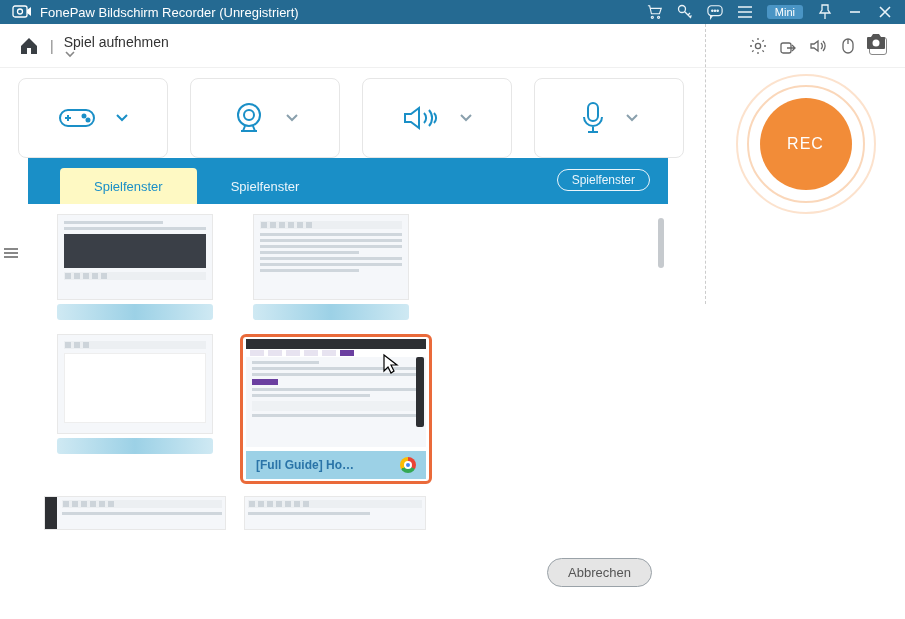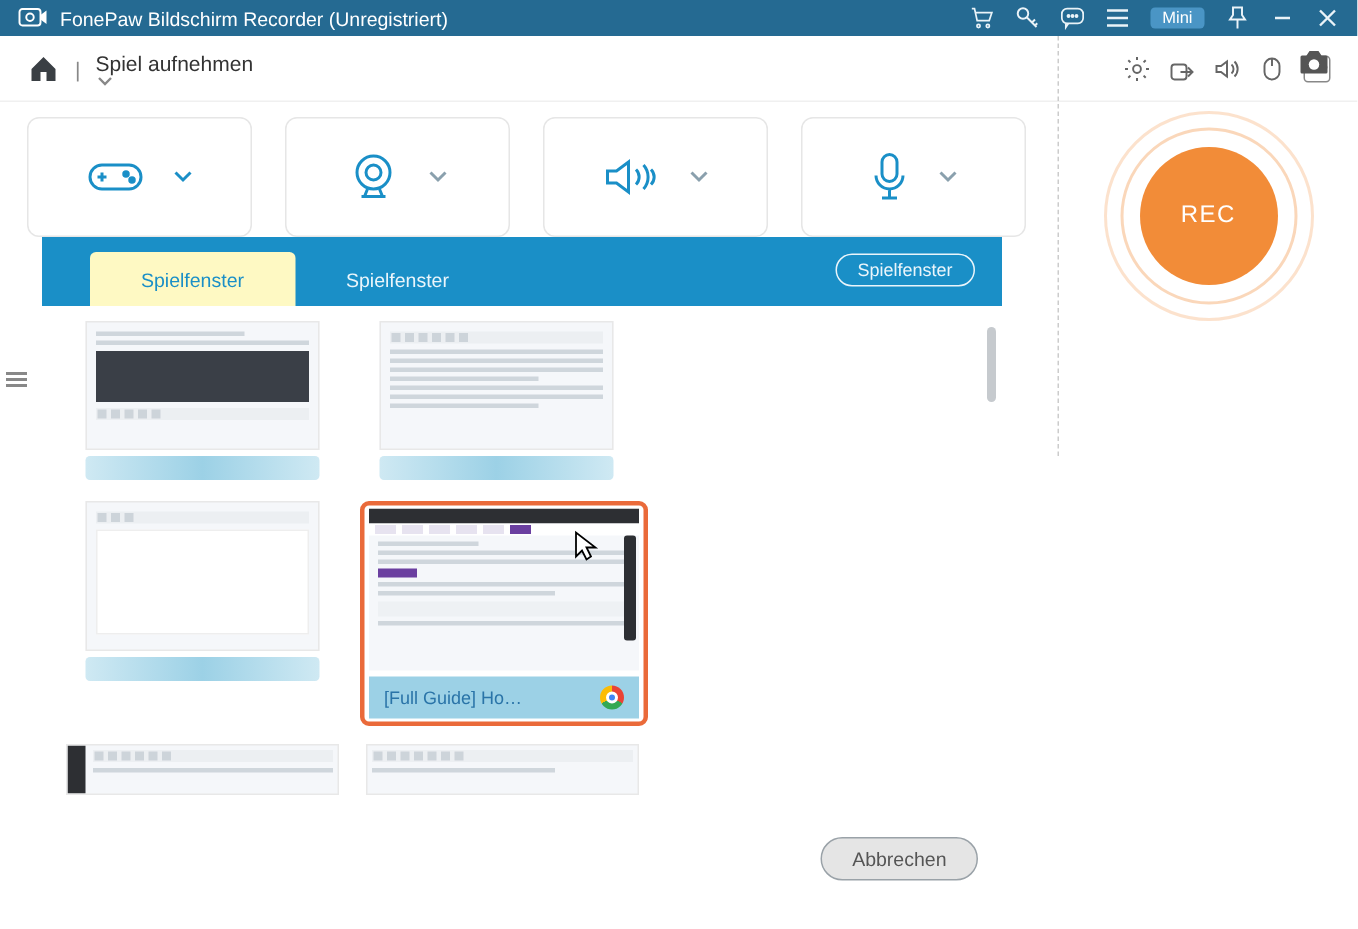--- a/index.html
+++ b/index.html
@@ -43,21 +43,21 @@
 
   
   .popup { position:absolute; left:28px; top:90px; width:640px; background:#fff; z-index:10; }
   .popup-tabs { height:46px; background:#1a8fc7; display:flex; align-items:flex-end; padding:0 28px 0 32px; gap:0; position:relative; }
   .popup-tab { height:36px; padding:0 34px; font-size:13px; display:flex; align-items:center; cursor:pointer; color:#fff; }
   .popup-tab.active { background:#fef9c3; color:#1a8fc7; border-top-left-radius:4px; border-top-right-radius:4px; }
   .popup-tab.inactive { color:#eaf5fb; }
   .refresh-btn { position:absolute; right:18px; top:11px; border:1.5px solid #eaf5fb; color:#eaf5fb; background:transparent; border-radius:14px; padding:3px 14px; font-size:12px; cursor:pointer; }
 
   .popup-body { height:346px; padding:10px 16px 8px; overflow:hidden; position:relative; }
-  .grid { display:flex; flex-wrap:wrap; gap:14px 14px; }
+  .grid { display:flex; flex-wrap:wrap; gap:14px 14px;font-weight:bold; }
   .thumb { width:182px; display:flex; flex-direction:column; align-items:center; gap:4px; cursor:pointer; }
   .thumb-img { width:156px; height:100px; background:#f5f7fa; border:1px solid #e8e8e8; position:relative; overflow:hidden; }
   .thumb-img.small { height:86px; }
   .thumb-label { width:156px; height:16px; border-radius:3px; background:linear-gradient(90deg,#cfe9f3,#9cd1e6,#cfe9f3); }
 
   .thumb.selected { border:3px solid #ea6a3a; border-radius:6px; padding:2px; width:192px; }
   .thumb.selected .thumb-img { width:180px; height:108px; border:none; }
   .thumb.selected .caption { width:180px; background:#9cd1e6; height:28px; display:flex; align-items:center; padding:0 10px; gap:8px; color:#2a74a8; font-size:12px; }
   .chrome-dot { width:16px; height:16px; border-radius:50%; background: conic-gradient(#ea4335 0 120deg,#34a853 120deg 240deg,#fbbc05 240deg 360deg); position:relative; flex-shrink:0;}
   .chrome-dot::after{content:"";position:absolute;inset:4px;border-radius:50%;background:#4285f4;border:2px solid #fff;}

